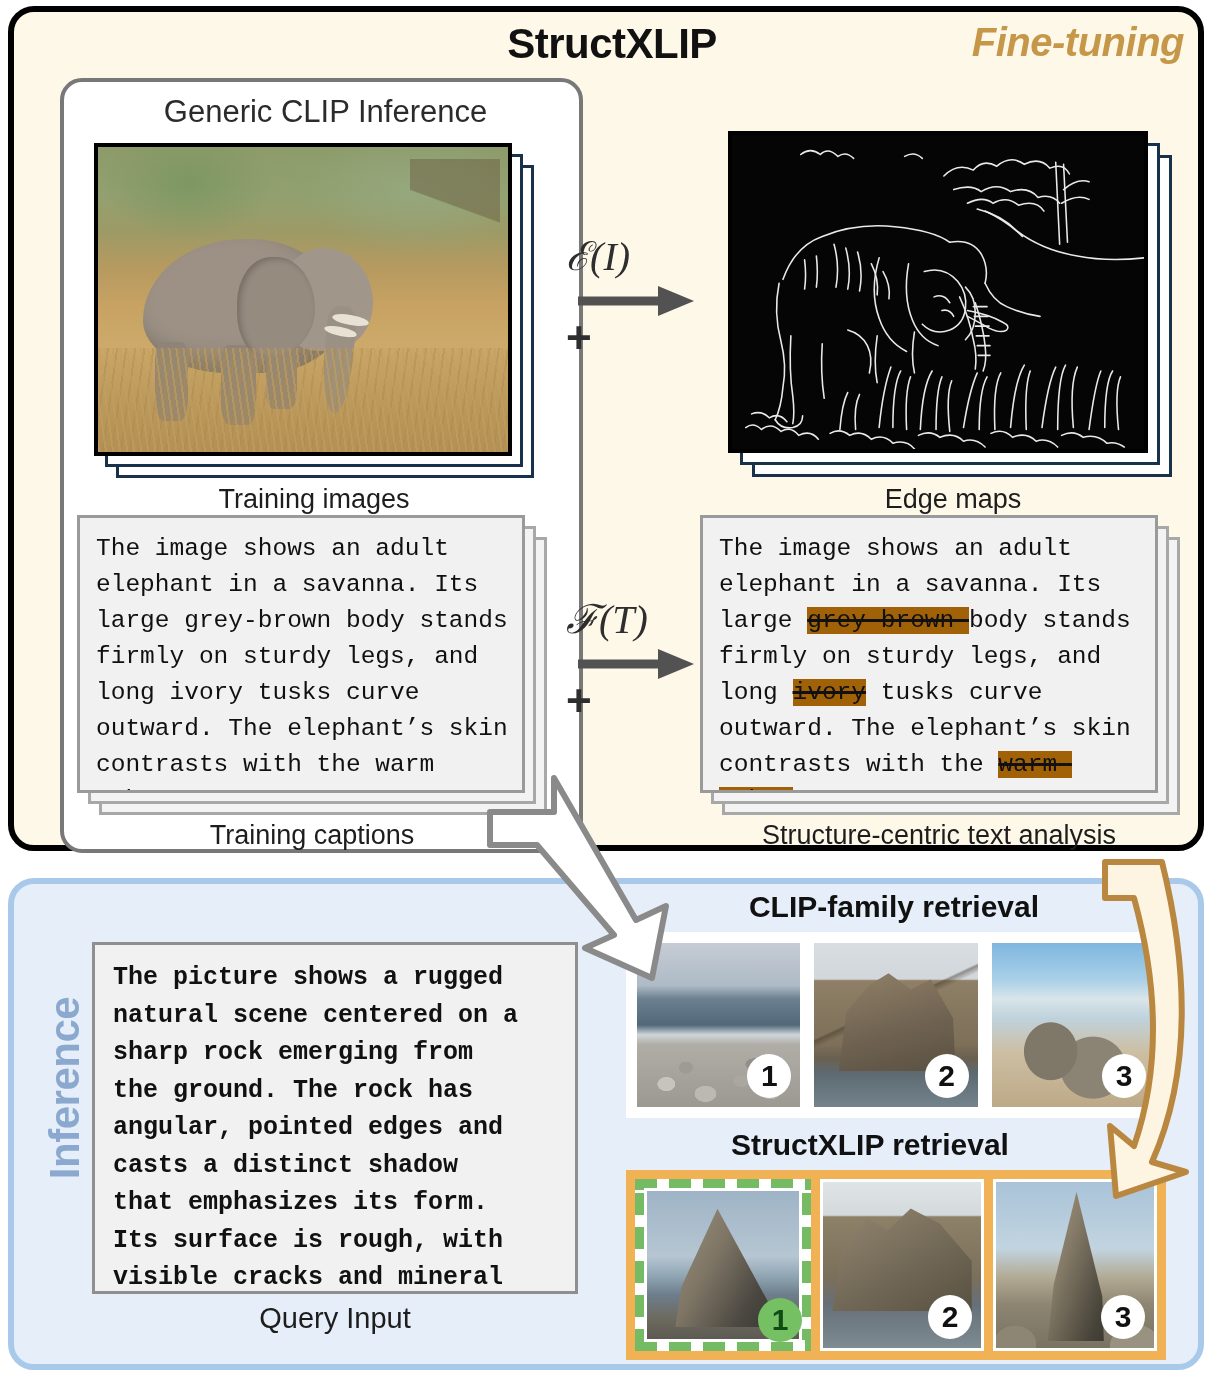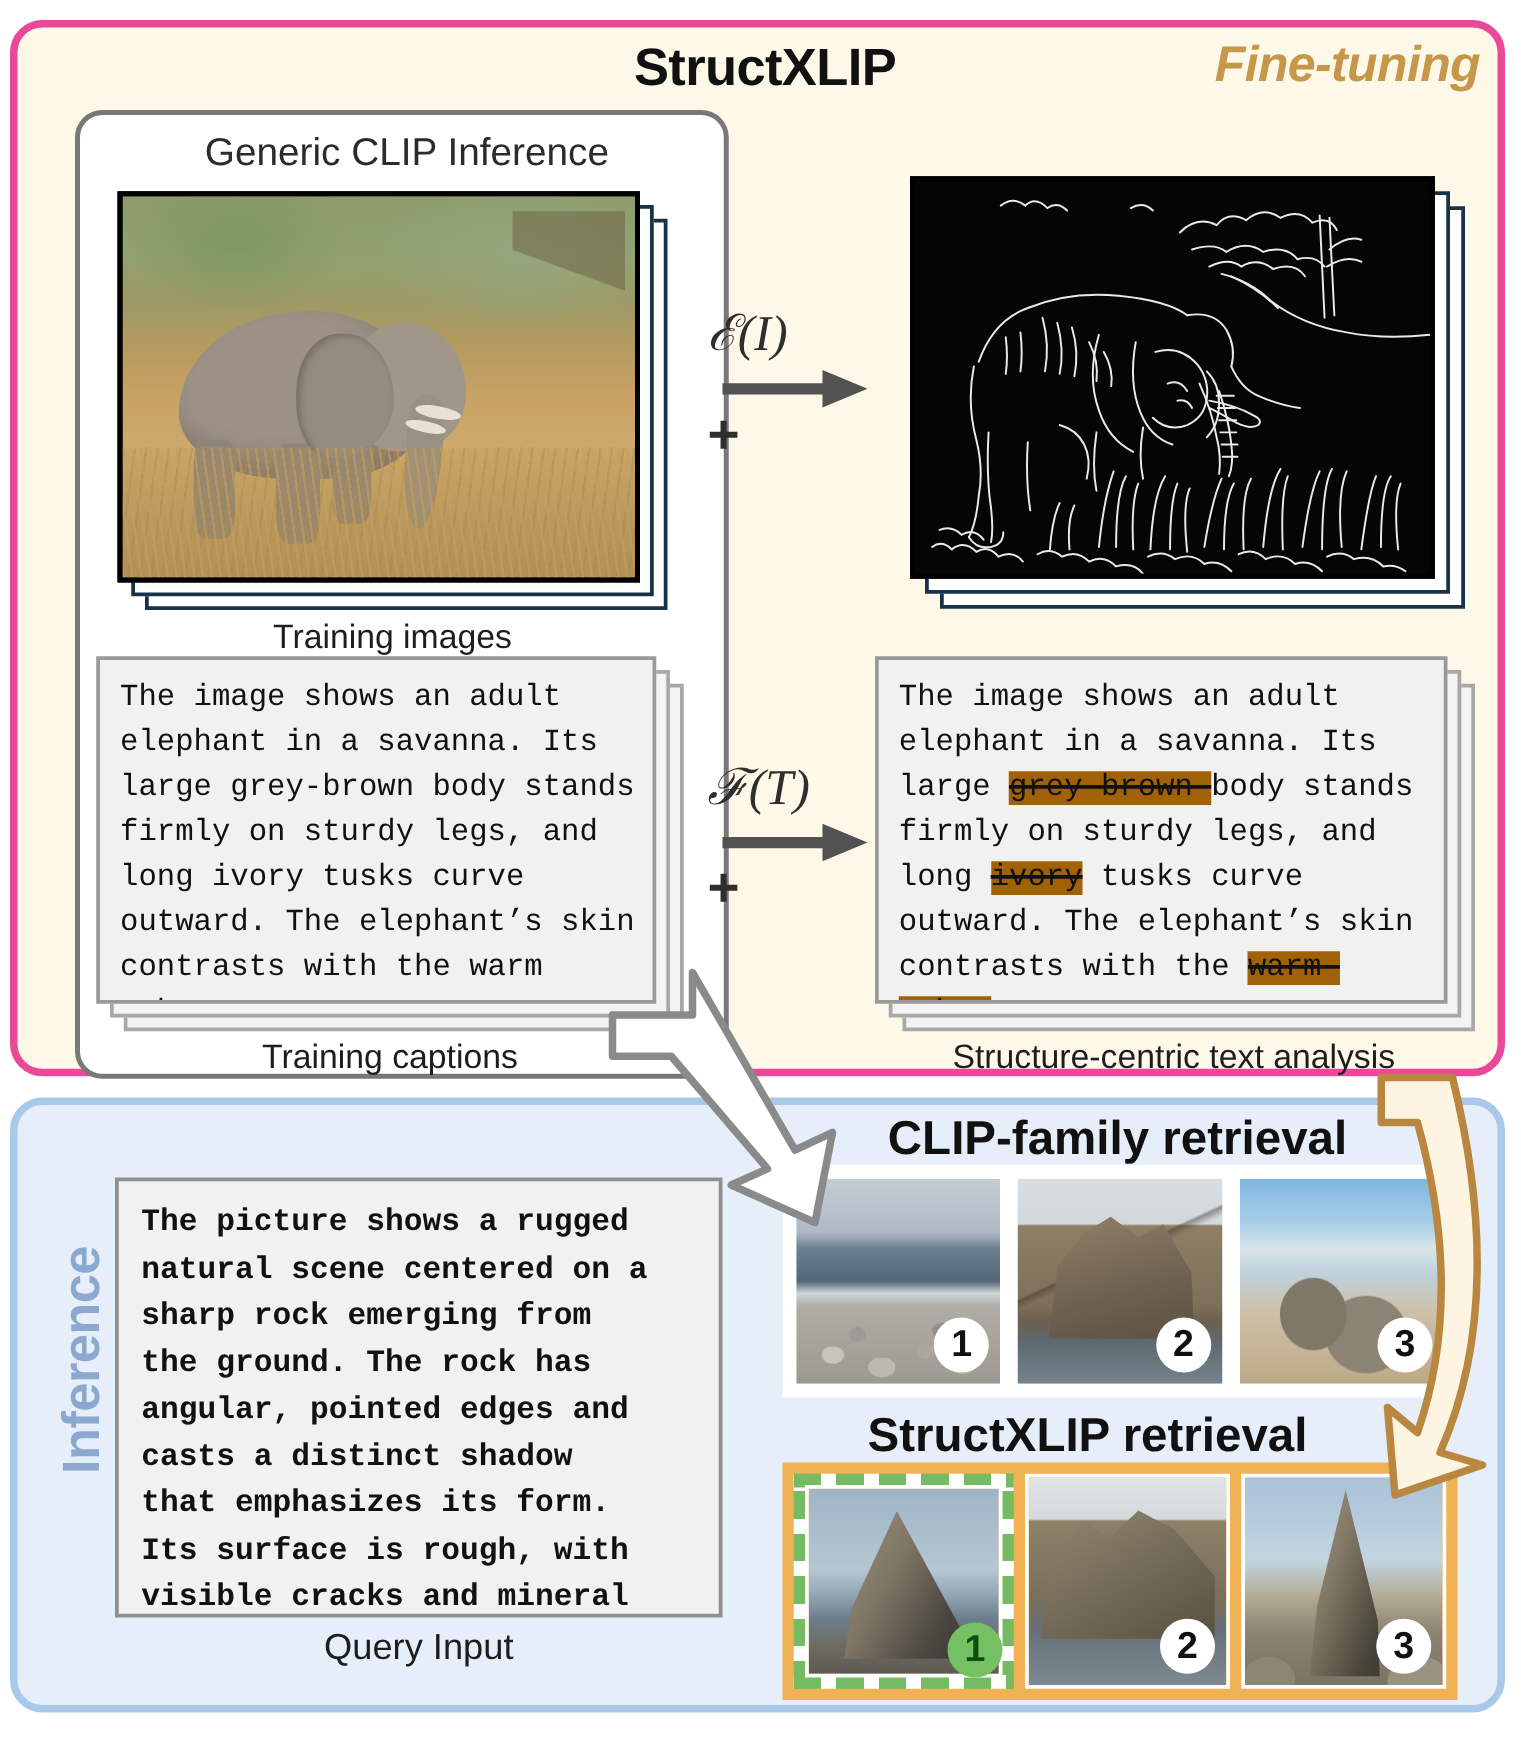--- a/index.html
+++ b/index.html
@@ -12,24 +12,23 @@
     width: 1217px; height: 1395px;
     background: #ffffff;
     overflow: hidden;
   }
 
   
   .panel-ft {
     position: absolute;
     left: 8px; top: 6px; width: 1196px; height: 845px;
     background: #fdf8e8;
-    border: 6px solid #ec4899;
+    border: 6px solid #000000;
     border-radius: 26px;
     box-sizing: border-box;
-    margin-top: 10px;
   }
   .panel-inf {
     position: absolute;
     left: 8px; top: 878px; width: 1196px; height: 492px;
     background: #e6eff9;
     border: 6px solid #a9c9ea;
     border-radius: 26px;
     box-sizing: border-box;
   }
 
@@ -199,21 +198,21 @@
     white-space: pre-wrap;
     overflow: hidden;
   }
   .query-caption {
     position: absolute; left: 78px; top: 418px; width: 486px;
     text-align: center; font-size: 29px; color: #1d1d1d;
   }
 
   .retr-title {
     position: absolute; text-align: center;
-    font-size: 38px; font-weight: bold; color: #111;
+    font-size: 30px; font-weight: bold; color: #111;
   }
   .retr-strip { position: absolute; box-sizing: border-box; display: flex; }
   .retr-strip.clip  { background: #ffffff; padding: 8px; gap: 8px; }
   .retr-strip.sx    { background: #f0b254; padding: 9px; gap: 9px; }
   .thumb {
     position: relative; flex: 1 1 0; overflow: hidden;
     border: 3px solid #ffffff; box-sizing: border-box;
   }
   .thumb.topmatch { border: 0; padding: 9px; background:
       repeating-linear-gradient(90deg, #74bb64 0 22px, #ffffff 22px 34px) top/100% 11px no-repeat,
@@ -433,20 +432,21 @@
               <path d="M100,306 q10,-6 20,2 q12,-6 22,4 q12,-6 22,4 q14,-4 22,6"></path>
               <path d="M190,308 q12,-6 22,2 q14,-6 24,4 q12,-4 22,6"></path>
               <path d="M264,306 q12,-6 22,4 q14,-6 24,4 q12,-4 22,6"></path>
               <path d="M336,308 q12,-6 22,2 q14,-4 24,6 q10,-2 18,4"></path>
               <path d="M20,286 q10,-4 18,4 q10,-6 18,4"></path>
             </g>
           </svg>
         </div>
       </div>
     </div>
+    <div class="stack-caption" style="left:714px; top:472px; width:450px;">Edge maps</div>
 
     <div class="textstack" style="left:686px; top:503px; width:480px; height:300px;">
       <div class="tsheet" style="left:22px; top:22px; width:458px; height:278px;"></div>
       <div class="tsheet" style="left:11px; top:11px; width:458px; height:278px;"></div>
       <div class="tfront" style="width:458px; height:278px;" id="struct-text"><span>The image shows an adult
 elephant in a savanna. Its
 large </span><span class="strike-hl">grey-brown </span><span>body stands
 firmly on sturdy legs, and
 long </span><span class="strike-hl">ivory</span><span> tusks curve
 outward. The elephant’s skin

